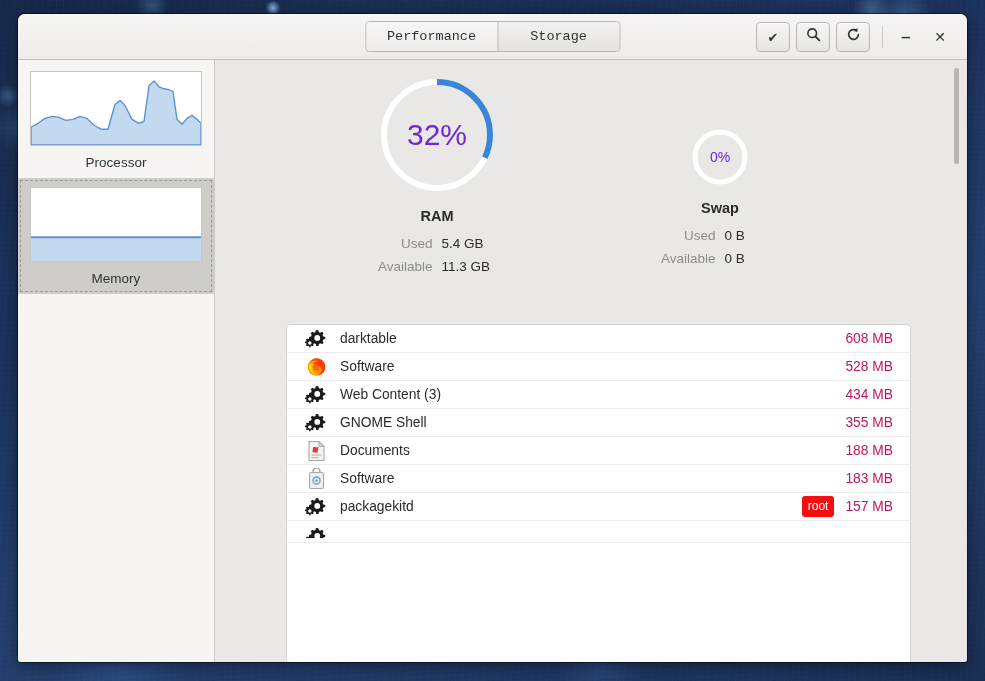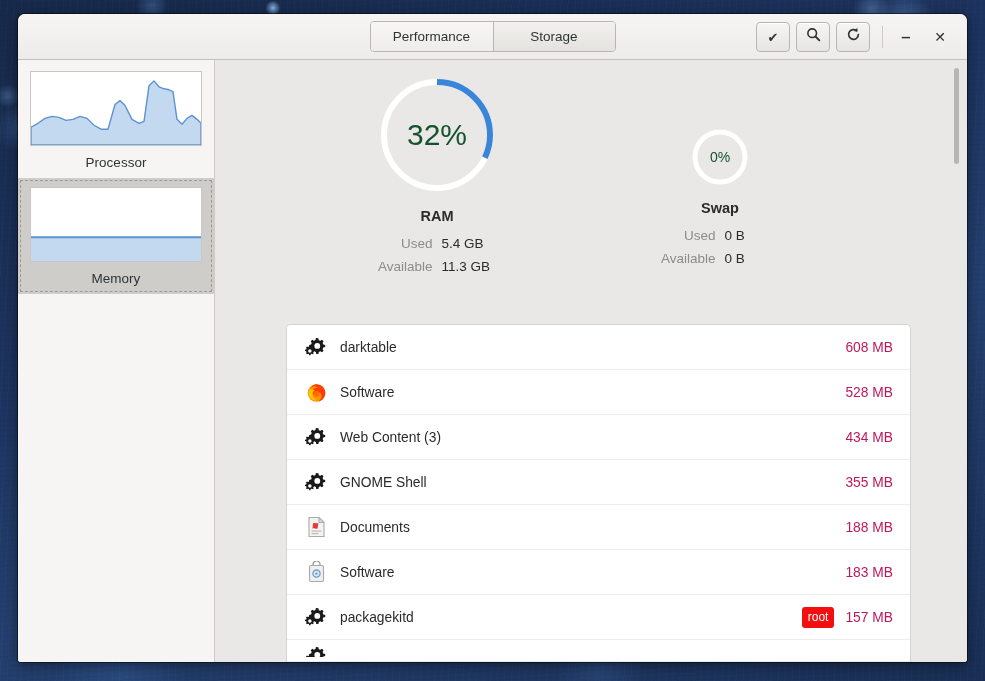--- a/index.html
+++ b/index.html
@@ -67,20 +67,21 @@
     box-shadow: 0 1px 0 rgba(255,255,255,.7) inset;
     height: 31px;
   }
   .tabswitch .tab {
     min-width: 122px;
     padding: 0 21px;
     display: flex; align-items: center; justify-content: center;
     font-size: 13.5px; color: #2e3436;
     background: linear-gradient(to bottom, #f2f1ef, #e4e2df);
     cursor: default;
+    font-family: Liberation Mono, monospace;
   }
   .tabswitch .tab + .tab { border-left: 1px solid #b9b6b2; }
   .tabswitch .tab.active {
     background: linear-gradient(to bottom, #f7f6f5, #eeedeb);
   }
 
   .hb-right { margin-left: auto; display: flex; align-items: center; gap: 0; }
   .hb-btn {
     width: 34px; height: 30px;
     display: flex; align-items: center; justify-content: center;
@@ -155,21 +156,21 @@
   }
   .gauge-block { position: relative; }
   .gauge-ram { margin-left: 102px; width: 240px; text-align: center; }
   .gauge-swap { margin-left: 48px; width: 230px; text-align: center; }
 
   .ring-wrap { position: relative; display: inline-block; }
   .ring-wrap svg { display: block; }
   .ring-label {
     position: absolute; inset: 0;
     display: flex; align-items: center; justify-content: center;
-    color: #14532d;
+    color: #6d28d9;
   }
   .ring-ram .ring-label { font-size: 30px; }
   .ring-swap .ring-label { font-size: 14px; }
 
   .gauge-title {
     font-size: 14.5px; font-weight: bold; color: #2b2b2b;
     margin-top: 10px;
   }
   .stat-rows { margin-top: 12px; }
   .stat-row {
@@ -187,21 +188,21 @@
   }
   .plist {
     background: #fff;
     border: 1px solid #d5d3d0;
     border-radius: 5px 5px 0 0;
     border-bottom: none;
     overflow: hidden;
     height: 100%;
   }
   .prow {
-    height: 45px;
+    height: 28px;
     display: flex; align-items: center;
     padding: 0 17px 0 17px;
     border-bottom: 1px solid #ececec;
     background: #fff;
   }
   .prow.partial { height: 22px; }
   .picon {
     width: 24px; height: 24px; flex: 0 0 24px;
     margin-right: 12px;
     display: flex; align-items: center; justify-content: center;

